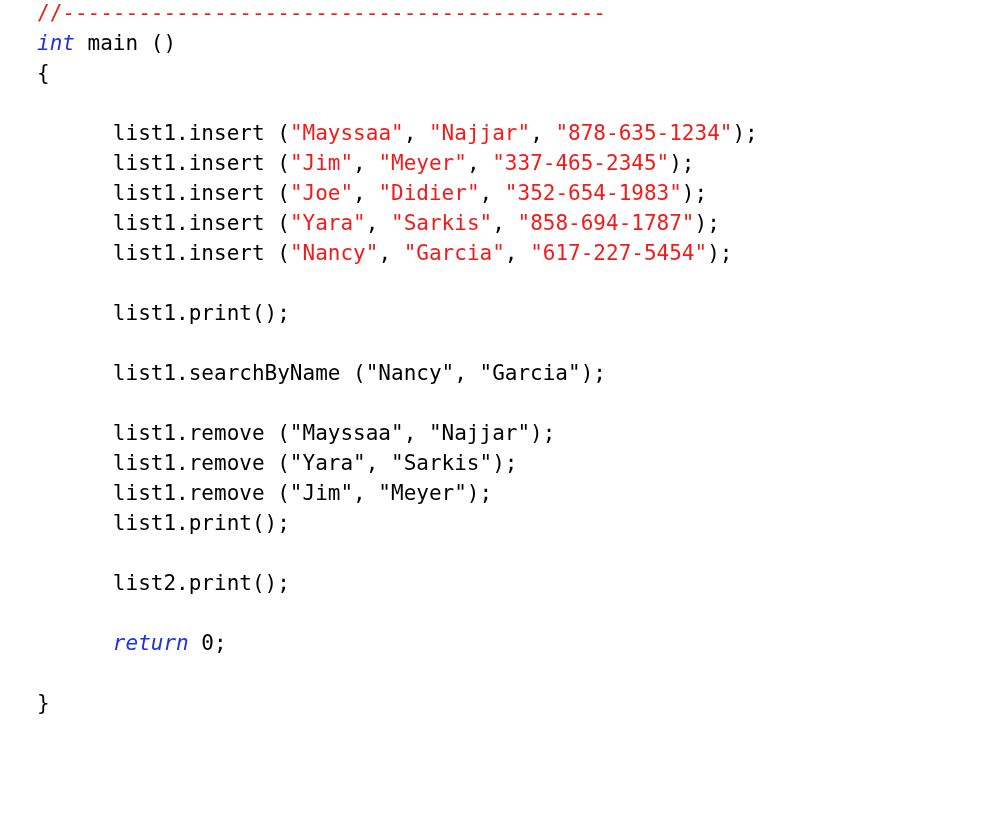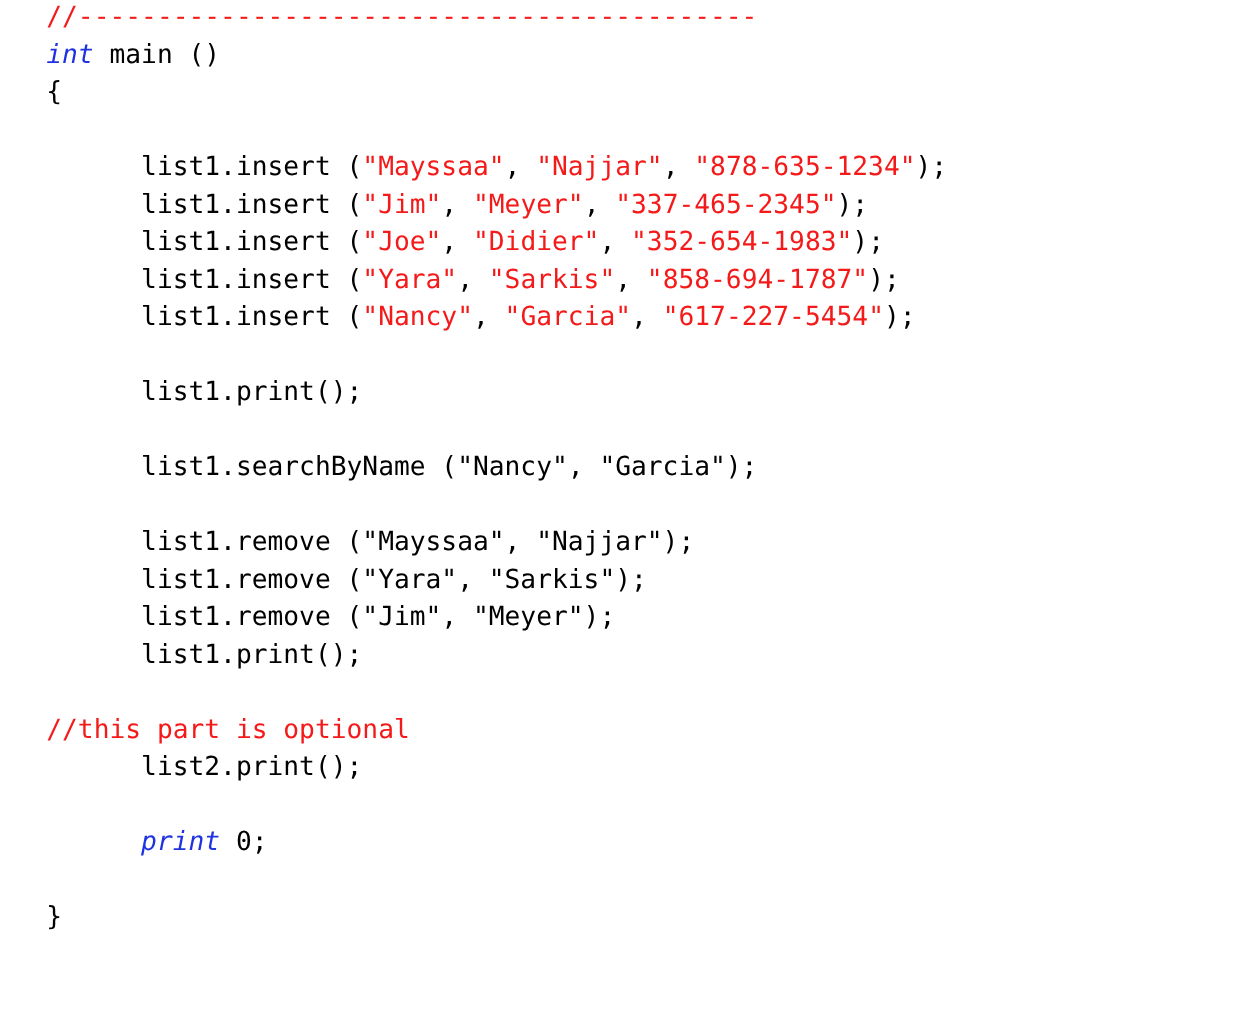--- a/index.html
+++ b/index.html
@@ -61,19 +61,18 @@
     <div class="code-line blank">&nbsp;</div>
     <div class="code-line"><span class="tok tok-plain">      list1.print();</span></div>
     <div class="code-line blank">&nbsp;</div>
     <div class="code-line"><span class="tok tok-plain">      list1.searchByName ("Nancy", "Garcia");</span></div>
     <div class="code-line blank">&nbsp;</div>
     <div class="code-line"><span class="tok tok-plain">      list1.remove ("Mayssaa", "Najjar");</span></div>
     <div class="code-line"><span class="tok tok-plain">      list1.remove ("Yara", "Sarkis");</span></div>
     <div class="code-line"><span class="tok tok-plain">      list1.remove ("Jim", "Meyer");</span></div>
     <div class="code-line"><span class="tok tok-plain">      list1.print();</span></div>
     <div class="code-line blank">&nbsp;</div>
-    <div class="code-line"><span class="tok tok-comment">//this part is optional</span></div>
     <div class="code-line"><span class="tok tok-plain">      list2.print();</span></div>
     <div class="code-line blank">&nbsp;</div>
-    <div class="code-line"><span class="tok tok-plain">      </span><span class="tok tok-keyword">print</span><span class="tok tok-plain"> 0;</span></div>
+    <div class="code-line"><span class="tok tok-plain">      </span><span class="tok tok-keyword">return</span><span class="tok tok-plain"> 0;</span></div>
     <div class="code-line blank">&nbsp;</div>
     <div class="code-line"><span class="tok tok-plain">}</span></div>
   </div>
 
 </body></html>

